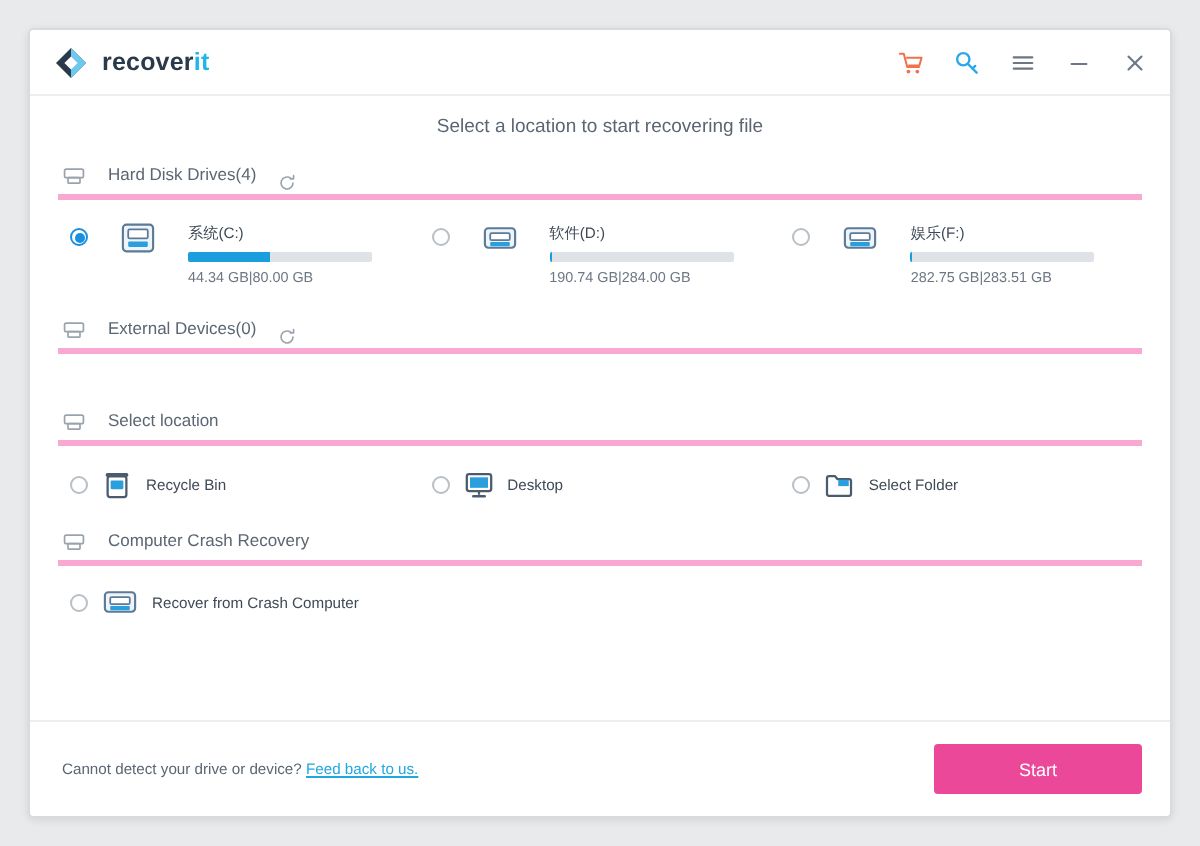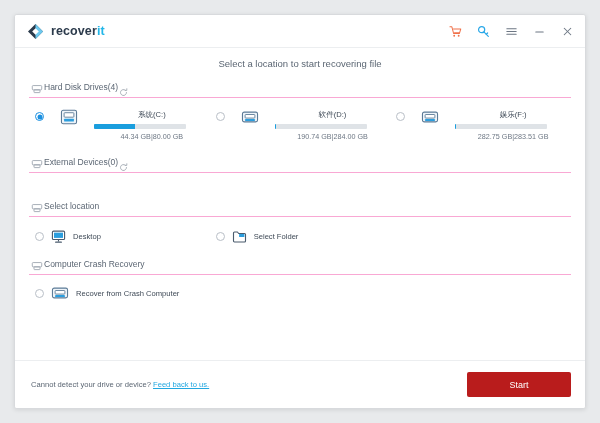--- a/index.html
+++ b/index.html
@@ -51,40 +51,39 @@
     position: relative;
   }
   .page-title {
     text-align: center;
     font-size: 9.5px;
     color: #5b6673;
     padding: 10px 0 9px;
   }
 
   .section-head {
-    display: flex; align-items: center; gap: 1px;
+    display: flex; align-items: center; gap: 11px;
     padding: 3px 0 4px 2px;
-    border-bottom: 1px solid #f9a8d4;
+    border-bottom: 3px solid #f9a8d4;
     margin-bottom: 2px;
   }
   .sec-icon { width: 12px; height: 12px; flex: 0 0 auto; }
   .sec-label { font-size: 8.5px; color: #5b6673; }
   .refresh-icon { width: 9px; height: 9px; flex: 0 0 auto; cursor: pointer; }
 
   
   .drive-grid {
     display: grid;
     grid-template-columns: repeat(3, 1fr);
     padding-top: 5px;
   }
   .drive {
     display: flex; align-items: flex-start; gap: 16px;
     padding: 4px 0 4px 6px;
     cursor: pointer;
-    text-align: center;
   }
   .radio {
     width: 9px; height: 9px; border-radius: 50%;
     border: 1px solid #b9bfc7; background: #fff;
     flex: 0 0 auto; margin-top: 3px; position: relative;
   }
   .radio.on { border-color: #1a8fe0; }
   .radio.on::after {
     content: ""; position: absolute;
     left: 50%; top: 50%; transform: translate(-50%,-50%);
@@ -132,21 +131,21 @@
     border-top: 1px solid #eceef0;
     display: flex; align-items: center;
     padding: 0 14px 0 16px;
     background: #fff;
   }
   .foot-note { font-size: 7.6px; color: #5b6673; }
   .foot-link { color: #21a7e0; text-decoration: underline; cursor: pointer; }
   .foot-spacer { flex: 1 1 auto; }
   .start-btn {
     width: 104px; height: 25px;
-    background: #b91c1c;
+    background: #ec4899;
     color: #ffffff;
     border: none; border-radius: 2px;
     font-size: 9px;
     font-family: "Liberation Sans", sans-serif;
     cursor: pointer;
   }
 </style>
 </head>
 <body>
 
@@ -308,20 +307,31 @@
       <span class="sec-icon">
         <svg width="12" height="12" viewBox="0 0 14 14">
           <rect x="1.5" y="3" width="11" height="5" rx="1" fill="none" stroke="#9aa3ad" stroke-width="1"></rect>
           <rect x="3.5" y="8" width="7" height="3.2" rx="0.6" fill="none" stroke="#9aa3ad" stroke-width="1"></rect>
         </svg>
       </span>
       <span class="sec-label">Select location</span>
     </div>
 
     <div class="loc-grid">
+      <div class="loc">
+        <span class="radio"></span>
+        <span class="loc-icon">
+          <svg width="15" height="15" viewBox="0 0 16 16">
+            <rect x="3" y="3.4" width="10" height="11" rx="1.2" fill="#ffffff" stroke="#4a5b6d" stroke-width="1.2"></rect>
+            <rect x="2" y="1.6" width="12" height="2" rx="0.8" fill="#4a5b6d"></rect>
+            <rect x="4.6" y="5.6" width="6.8" height="4.6" rx="0.6" fill="#2b9ede"></rect>
+          </svg>
+        </span>
+        <span class="loc-label">Recycle Bin</span>
+      </div>
 
       <div class="loc">
         <span class="radio"></span>
         <span class="loc-icon">
           <svg width="15" height="15" viewBox="0 0 16 16">
             <rect x="1.5" y="2.2" width="13" height="9" rx="1.2" fill="#ffffff" stroke="#4a5b6d" stroke-width="1.2"></rect>
             <rect x="3.2" y="3.9" width="9.6" height="5.6" fill="#2b9ede"></rect>
             <path d="M8 11.2 v2" stroke="#4a5b6d" stroke-width="1.2"></path>
             <path d="M5 14 h6" stroke="#4a5b6d" stroke-width="1.4" stroke-linecap="round"></path>
           </svg>

